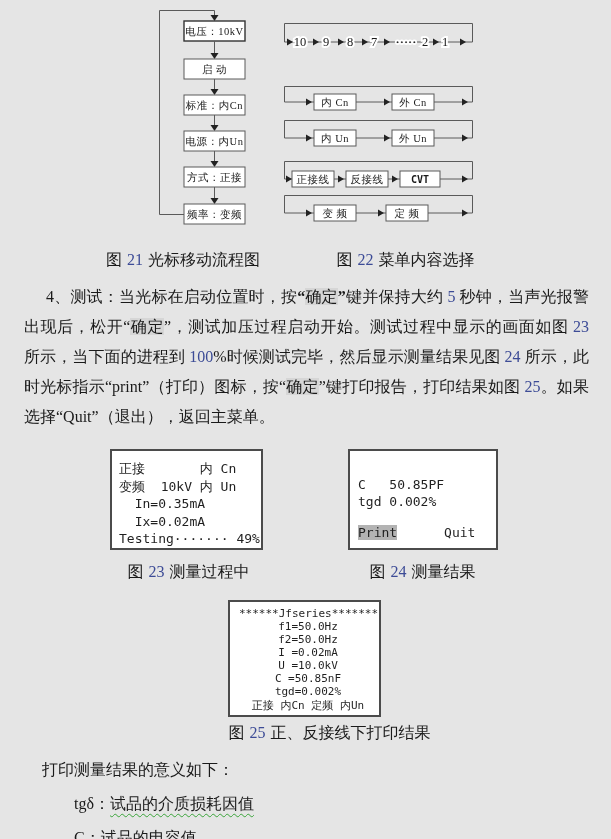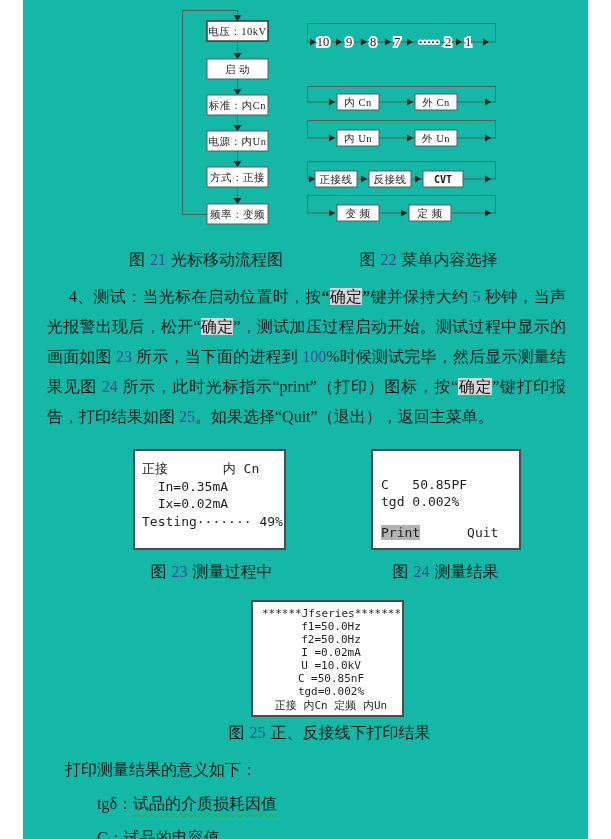--- a/index.html
+++ b/index.html
@@ -1,19 +1,19 @@
 <!DOCTYPE html>
 <html><head>
 <meta charset="utf-8">
 <style>
   * { margin:0; padding:0; box-sizing:border-box; }
   html,body { background:#ffffff; }
   .page {
-    position:relative; width:565px; height:839px; margin:0 auto;
-    background:#14b8a6; overflow:hidden;
+    position:relative; width:611px; height:839px; margin:0 auto;
+    background:#e5e5e5; overflow:hidden;
     font-family:"Liberation Serif","DejaVu Serif",serif;
     color:#1a1a1a;
   }
 
   
   .figures { position:relative; height:278px; }
   svg.fig21 { position:absolute; left:150px; top:2px; width:125px; height:240px; }
   svg.fig22 { position:absolute; left:276px; top:16px; width:205px; height:214px; }
   .st path   { stroke:#5a5a5a; stroke-width:1; fill:none; }
   .st rect   { fill:#ffffff; stroke:#5a5a5a; stroke-width:1; }
@@ -189,20 +189,21 @@
     <div class="figcap cap22">
       <span class="p">图</span><span class="n">22</span><span>菜单内容选择</span>
     </div>
   </div>
 
   <p class="para"><span>4、测试：当光标在启动位置时，按</span><span class="b">“</span><span class="b hl">确定</span><span class="b">”</span><span>键并保持大约 </span><span class="num">5</span><span> 秒钟，当声光报警出现后，松开“</span><span class="b hl">确定</span><span>”，测试加压过程启动开始。测试过程中显示的画面如图 </span><span class="num">23</span><span> 所示，当下面的进程到 </span><span class="num">100</span><span>%时候测试完毕，然后显示测量结果见图 </span><span class="num">24</span><span> 所示，此时光标指示“print”（打印）图标，按“</span><span class="b hl">确定</span><span>”键打印报告，打印结果如图 </span><span class="num">25</span><span>。如果选择“Quit”（退出），返回主菜单。</span></p>
 
   <div class="screens-row">
     <div class="lcd lcd23">
       <div class="lcd-line">正接       内 Cn</div>
+      <div class="lcd-line">变频  10kV 内 Un</div>
       <div class="lcd-line">  In=0.35mA</div>
       <div class="lcd-line">  Ix=0.02mA</div>
       <div class="lcd-line">Testing······· 49%</div>
     </div>
     <div class="lcd lcd24">
       <div class="body">
         <div class="lcd-line">C   50.85PF</div>
         <div class="lcd-line">tgd 0.002%</div>
       </div>
       <div class="foot lcd-line"><span class="sel">Print</span><span>      </span><span>Quit</span></div>

